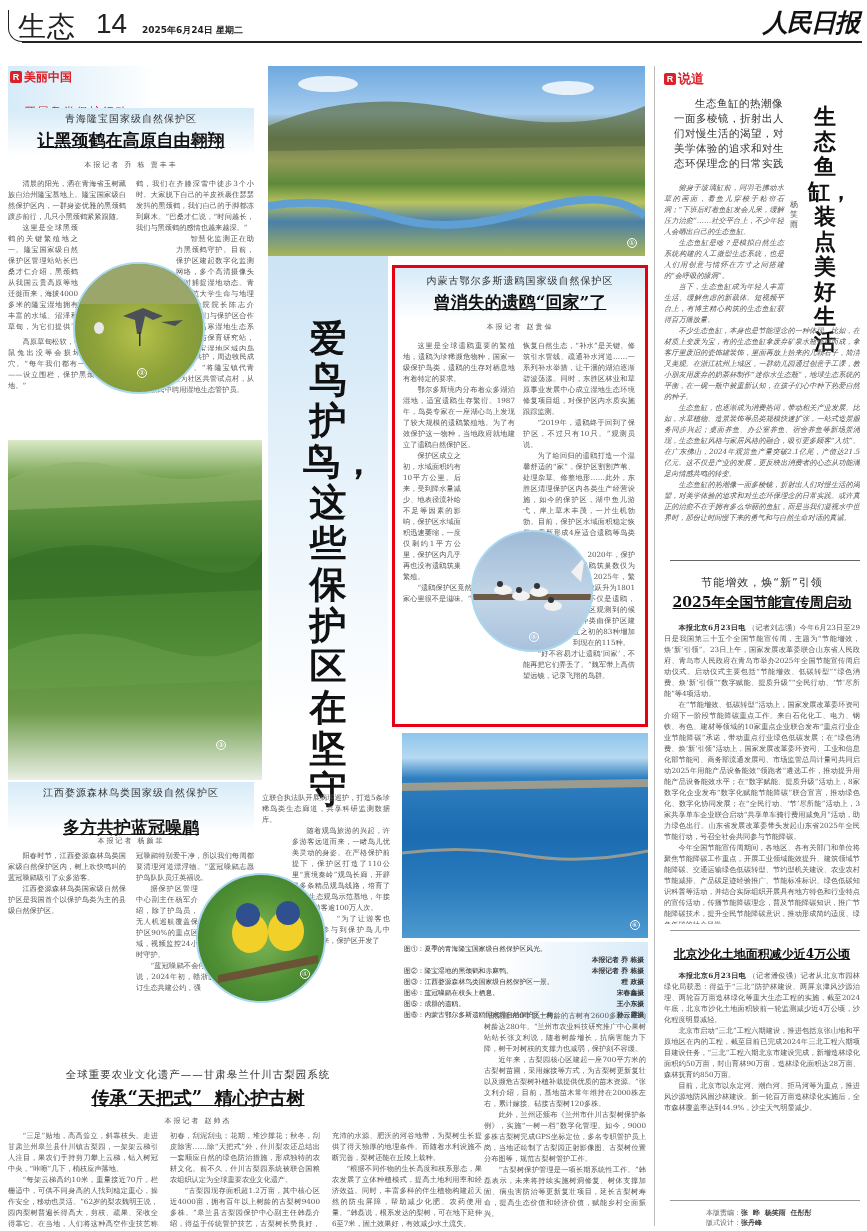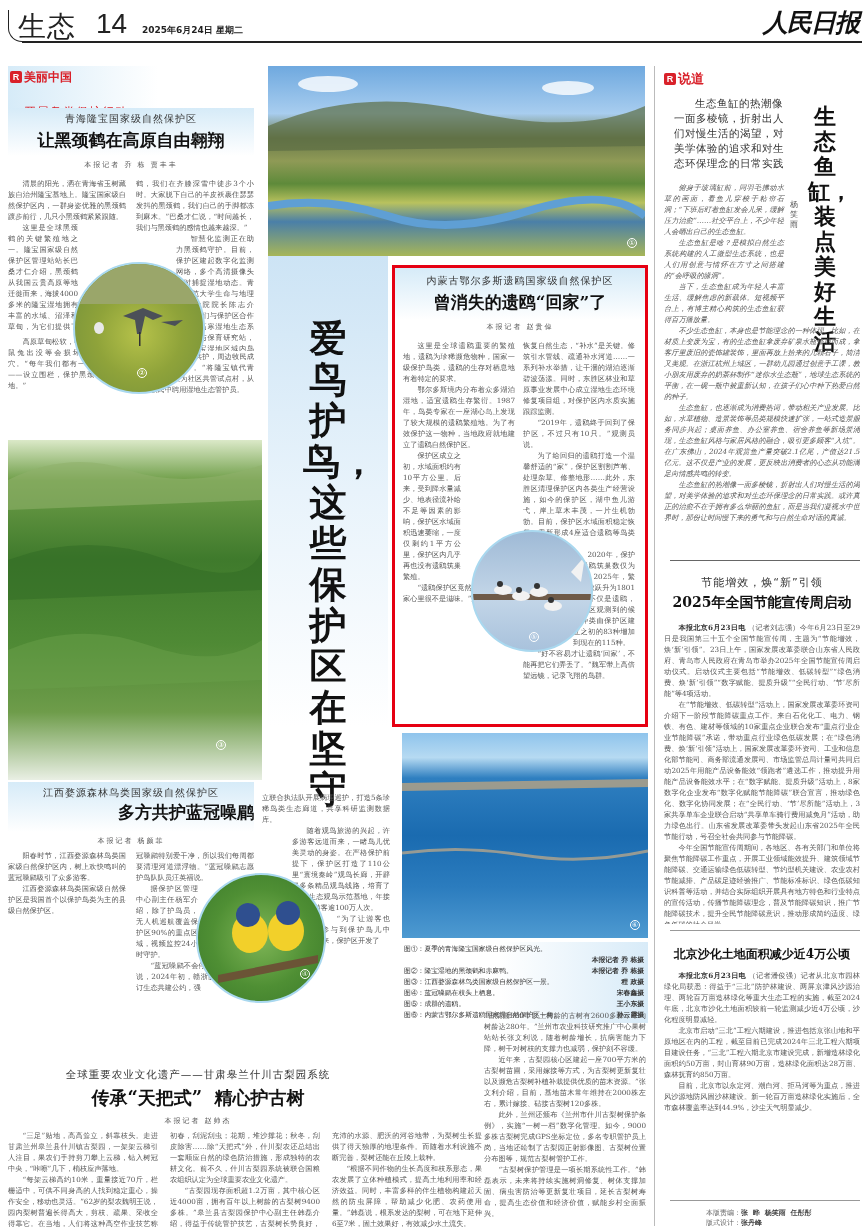--- a/index.html
+++ b/index.html
@@ -15,21 +15,21 @@
   .mh-line { position:absolute; left:22px; top:41px; width:840px; height:1.5px; background:#222; }
   .mh-section { position:absolute; left:18px; top:8px; font-family:"DejaVu Sans", sans-serif; font-size:28px; font-weight:300; letter-spacing:1px; color:#222;text-align:right; }
   .mh-page { position:absolute; left:96px; top:8px; font-family:"Liberation Sans", sans-serif; font-size:28px; color:#222; }
   .mh-date { position:absolute; left:142px; top:24px; font-family:"DejaVu Sans", sans-serif; font-size:9px; font-weight:bold; color:#222; }
   .mh-logo { position:absolute; right:8px; top:6px; font-family:"DejaVu Serif", serif; font-size:25px; font-style:italic; font-weight:bold; color:#111; letter-spacing:-1px; }
 
   
   .body-text { font-size:7.2px; line-height:11px; color:#555; text-align:justify; text-indent:2em; }
   .byline { font-size:7px; color:#555; text-align:center; letter-spacing:2px; }
   .kicker { font-family:"DejaVu Sans", sans-serif; font-size:10px; color:#333; text-align:center; letter-spacing:1px; }
-  .headline { font-family:"DejaVu Serif", serif; font-weight:bold; color:#111; text-align:center; }
+  .headline { font-family:"DejaVu Serif", serif; font-weight:bold; color:#111; text-align:center;text-decoration:underline; }
 
   
   .rbadge { display:inline-block; background:#d9212a; color:#fff; font-family:"Liberation Sans",sans-serif; font-size:9px; font-weight:bold; width:12px; height:12px; line-height:12px; text-align:center; border-radius:2px; margin-right:2px; vertical-align:middle; }
   .section-label { font-family:"DejaVu Sans", sans-serif; font-weight:bold; color:#d9212a; font-size:12px; }
   .section-sub { font-family:"DejaVu Sans", sans-serif; color:#d9212a; font-size:12px; letter-spacing:1px; }
 
   
   .photo { overflow:hidden; }
   .circle { border-radius:50%; border:2px solid #a9d8ef; overflow:hidden; }
   .photo-num { position:absolute; width:10px; height:10px; border-radius:50%; border:1px solid #fff; color:#fff; font-size:7px; line-height:9px; text-align:center; font-family:"DejaVu Sans",sans-serif; }
@@ -98,21 +98,21 @@
   <svg width="254" height="340" viewBox="0 0 254 340">
     <path d="M0 40 Q60 10 120 30 T254 25 L254 60 L0 70 Z" fill="#8fb06a" opacity="0.6"></path>
     <path d="M0 120 Q80 90 160 120 T254 110 L254 150 L0 160 Z" fill="#2f6a24" opacity="0.5"></path>
     <path d="M0 210 Q70 180 140 205 T254 200 L254 240 L0 250 Z" fill="#6aa04a" opacity="0.5"></path>
   </svg>
   <div class="photo-num" style="left:208px; top:300px;">③</div>
 </div>
 
 <div class="abs gradient-head" style="left:8px; top:782px; width:246px; height:50px;">
   <div class="kicker" style="margin-top:4px;">江西婺源森林鸟类国家级自然保护区</div>
-  <div class="headline" style="font-size:17px; margin-top:1px;text-align:right;">多方共护蓝冠噪鹛</div>
+  <div class="headline" style="font-size:17px; margin-top:16px;">多方共护蓝冠噪鹛</div>
 </div>
 <div class="abs byline" style="left:8px; top:836px; width:246px;">本报记者  杨颜菲</div>
 
 <div class="abs" style="left:8px; top:850px; width:246px; height:210px;">
   <div style="position:absolute; left:0; top:0; width:118px;">
     <p class="body-text">阳春时节，江西婺源森林鸟类国家级自然保护区内，树上欢快鸣叫的蓝冠噪鹛吸引了众多游客。</p>
     <p class="body-text">江西婺源森林鸟类国家级自然保护区是我国首个以保护鸟类为主的县级自然保护区。</p>
   </div>
   <div style="position:absolute; left:128px; top:0; width:118px;">
     <p class="body-text" style="text-indent:0;">冠噪鹛特别爱干净，所以我们每周都要清理河道漂浮物。”蓝冠噪鹛志愿护鸟队队员汪英福说。</p>

